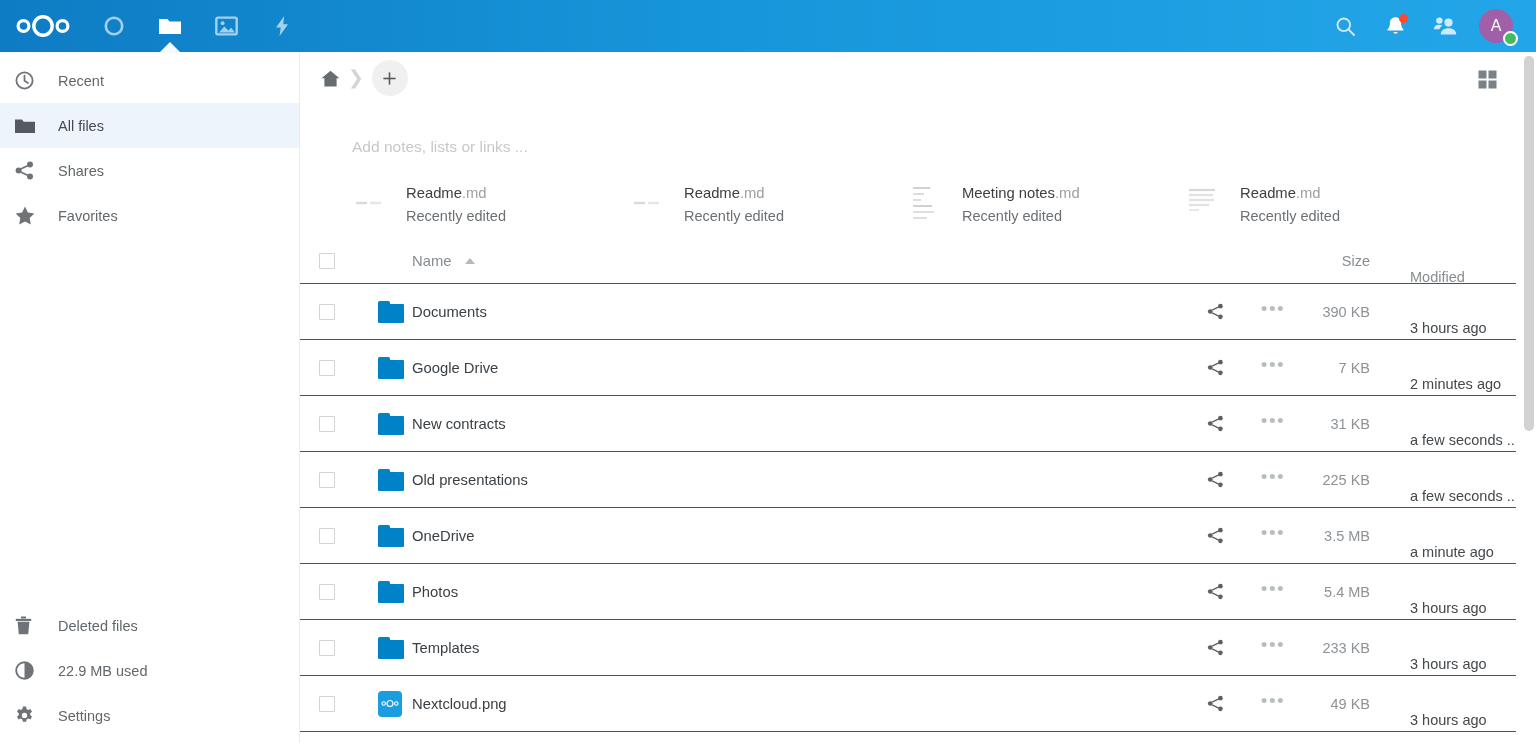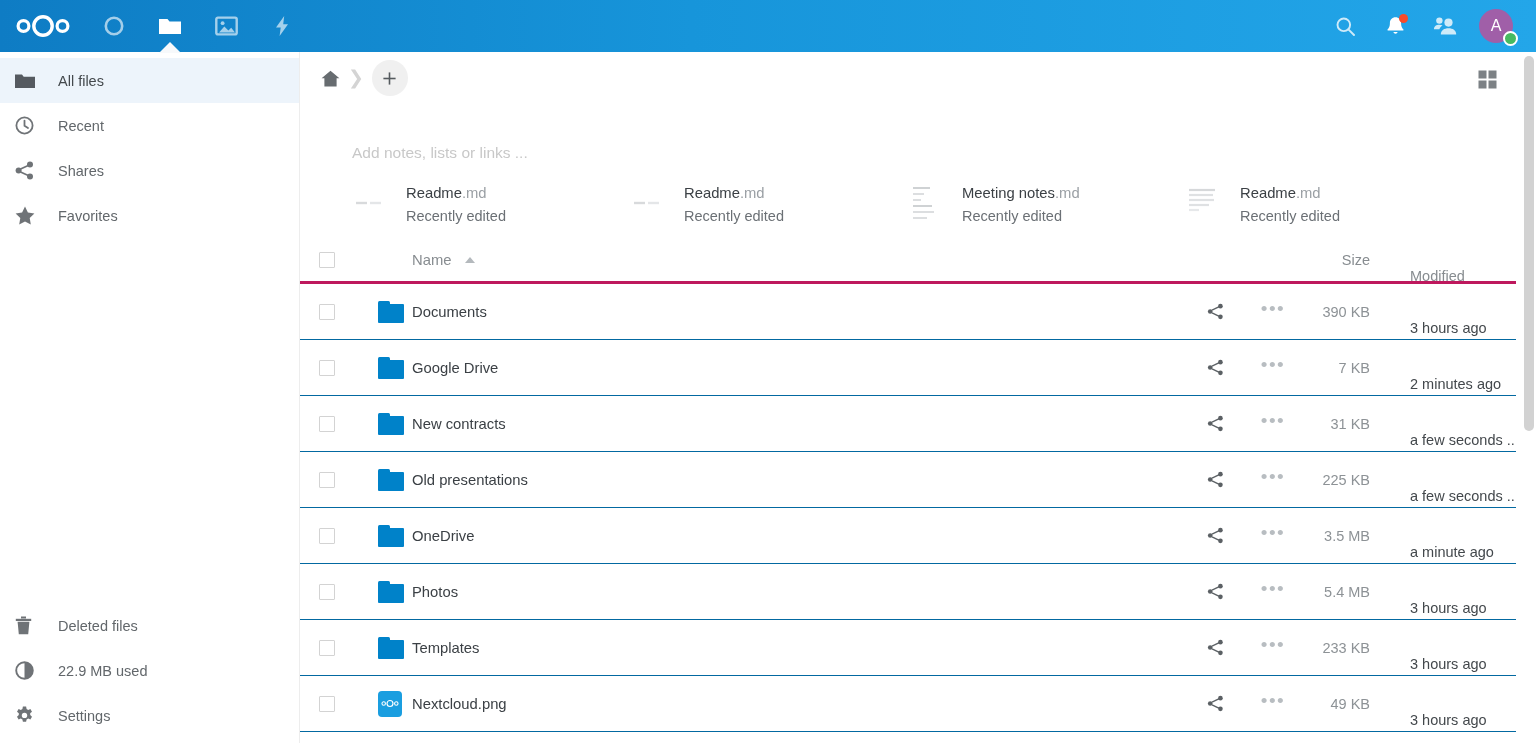--- a/index.html
+++ b/index.html
@@ -155,21 +155,20 @@
 
   
   #note-area {
     padding: 34px 0 20px 52px;
     height: 72px;
   }
   #note-placeholder {
     color: #c8c8c8;
     font-size: 15.5px;
     cursor: text;
-    margin-top: 6px;
   }
 
   
   #recent-strip {
     display: flex;
     padding: 6px 0 14px 52px;
   }
   .recent-card {
     width: 278px;
     display: flex; align-items: center;
@@ -195,21 +194,21 @@
   
   #file-table { width: 1216px; }
   .tr {
     height: 56px;
     display: flex; align-items: center;
     border-bottom: 1px solid #0369a1;
     position: relative;
   }
   #file-head {
     height: 46px;
-    border-bottom: 3px solid #be185d;
+    border-bottom: 1px solid #be185d;
     color: #878c90;
     font-size: 14.5px;
   }
   .cell-check {
     width: 54px; height: 100%;
     display: flex; align-items: center; justify-content: center;
     flex: 0 0 auto;
   }
   .cbox {
     width: 16px; height: 16px;
@@ -373,37 +372,37 @@
       <div id="avatar">A</div>
       <span id="avatar-status"></span>
     </div>
   </div>
 </div>
 
 <div id="sidebar">
 
   <div id="side-top">
 
+    <div class="side-item">
+      <span class="side-ico">
+        <svg width="19" height="19" viewBox="0 0 19 19">
+          <circle cx="9.5" cy="9.5" r="8.1" fill="none" stroke="#3b4045" stroke-width="1.8"></circle>
+          <path d="M9.5 4.6 V9.8 L13 12" fill="none" stroke="#3b4045" stroke-width="1.8" stroke-linecap="round"></path>
+        </svg>
+      </span>
+      <span class="side-label">Recent</span>
+    </div>
+
     <div class="side-item selected">
       <span class="side-ico">
         <svg width="20" height="16" viewBox="0 0 20 16">
             <path d="M0 1.5 h7 l1.7 2.2 H20 V15 H0 Z" fill="#3b4045"></path>
           </svg>
       </span>
       <span class="side-label">All files</span>
-    </div>
-
-    <div class="side-item">
-      <span class="side-ico">
-        <svg width="19" height="19" viewBox="0 0 19 19">
-          <circle cx="9.5" cy="9.5" r="8.1" fill="none" stroke="#3b4045" stroke-width="1.8"></circle>
-          <path d="M9.5 4.6 V9.8 L13 12" fill="none" stroke="#3b4045" stroke-width="1.8" stroke-linecap="round"></path>
-        </svg>
-      </span>
-      <span class="side-label">Recent</span>
     </div>
 
     <div class="side-item">
       <span class="side-ico">
         <svg width="19" height="19" viewBox="0 0 19 19">
           <circle cx="15" cy="3.5" r="3" fill="#3b4045"></circle>
           <circle cx="15" cy="15.5" r="3" fill="#3b4045"></circle>
           <circle cx="3.6" cy="9.5" r="3" fill="#3b4045"></circle>
           <line x1="5.6" y1="8" x2="13.2" y2="4.4" stroke="#3b4045" stroke-width="1.7"></line>
           <line x1="5.6" y1="11" x2="13.2" y2="14.6" stroke="#3b4045" stroke-width="1.7"></line>

